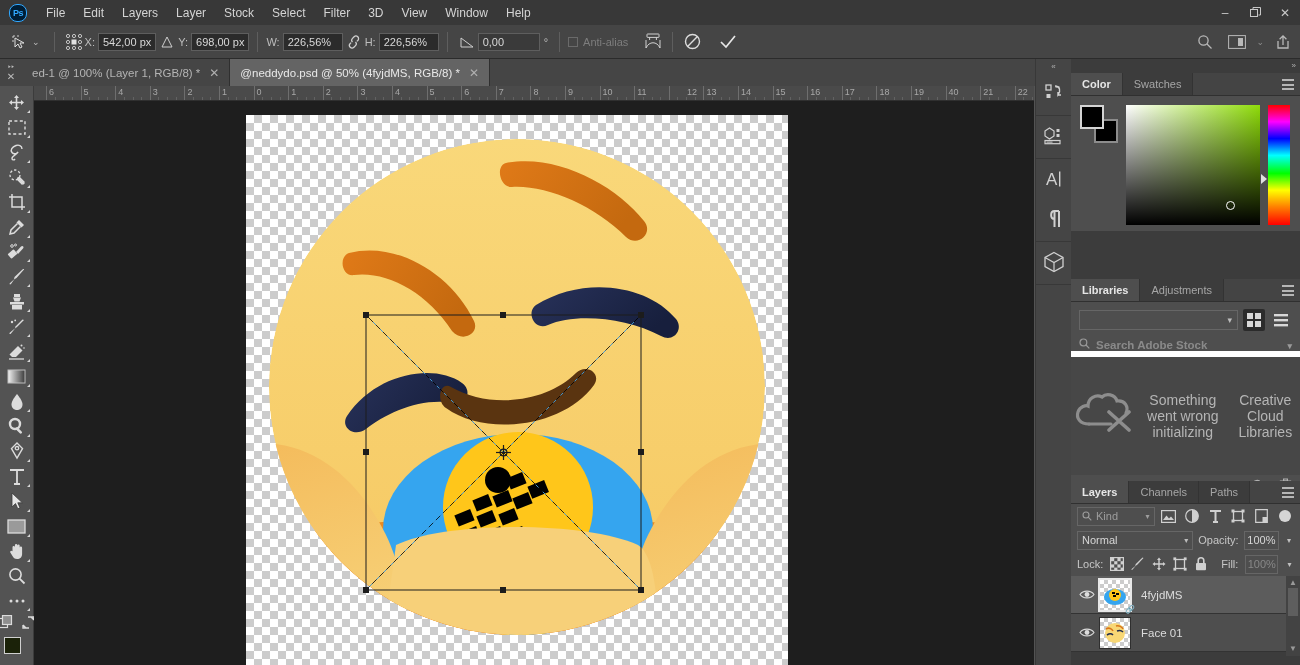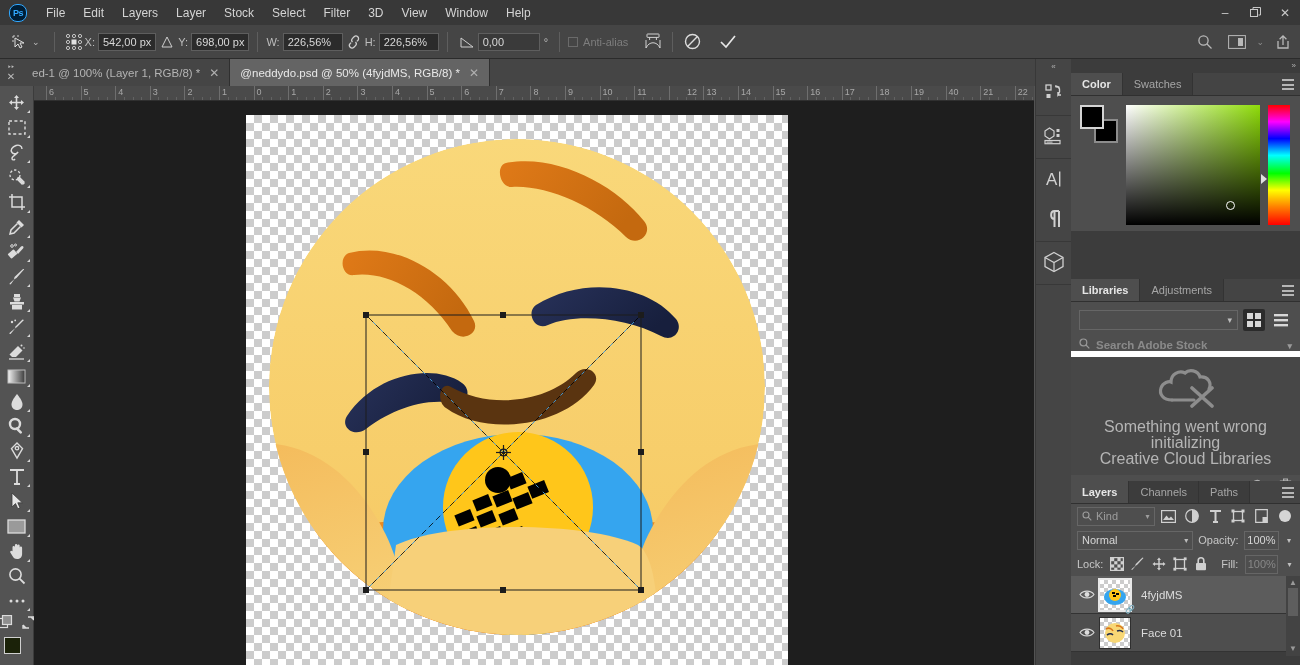--- a/index.html
+++ b/index.html
@@ -202,22 +202,22 @@
   .lib-viewbtn{
     width:22px;height:22px;margin-left:5px;display:flex;align-items:center;justify-content:center;
     border-radius:2px;
   }
   .lib-viewbtn.active{ background:#2b2b2b; }
   .lib-search{
     height:22px; display:flex; align-items:flex-end; padding:0 8px; color:#8a8a8a;
     font-size:11.5px; border-bottom:6px solid #ffffff;font-weight:bold;
   }
   .lib-empty{
-    height:118px; background:#474747; display:flex; flex-direction:column;
-    align-items:center; justify-content:center; color:#b5b5b5; font-size:16px;
+    height:118px; background:#474747; display:flex; 
+    align-items:center; justify-content:center; color:#b5b5b5; font-size:14px;
     text-align:center; line-height:16px;
   }
   .lib-foot{
     height:22px; background:#4e4e4e; display:flex; align-items:center;
     justify-content:flex-end; padding-right:8px; gap:12px;
   }
 
   
   .lay-filter{ display:flex; align-items:center; height:24px; padding:0 6px; gap:5px; }
   .lay-kind{

